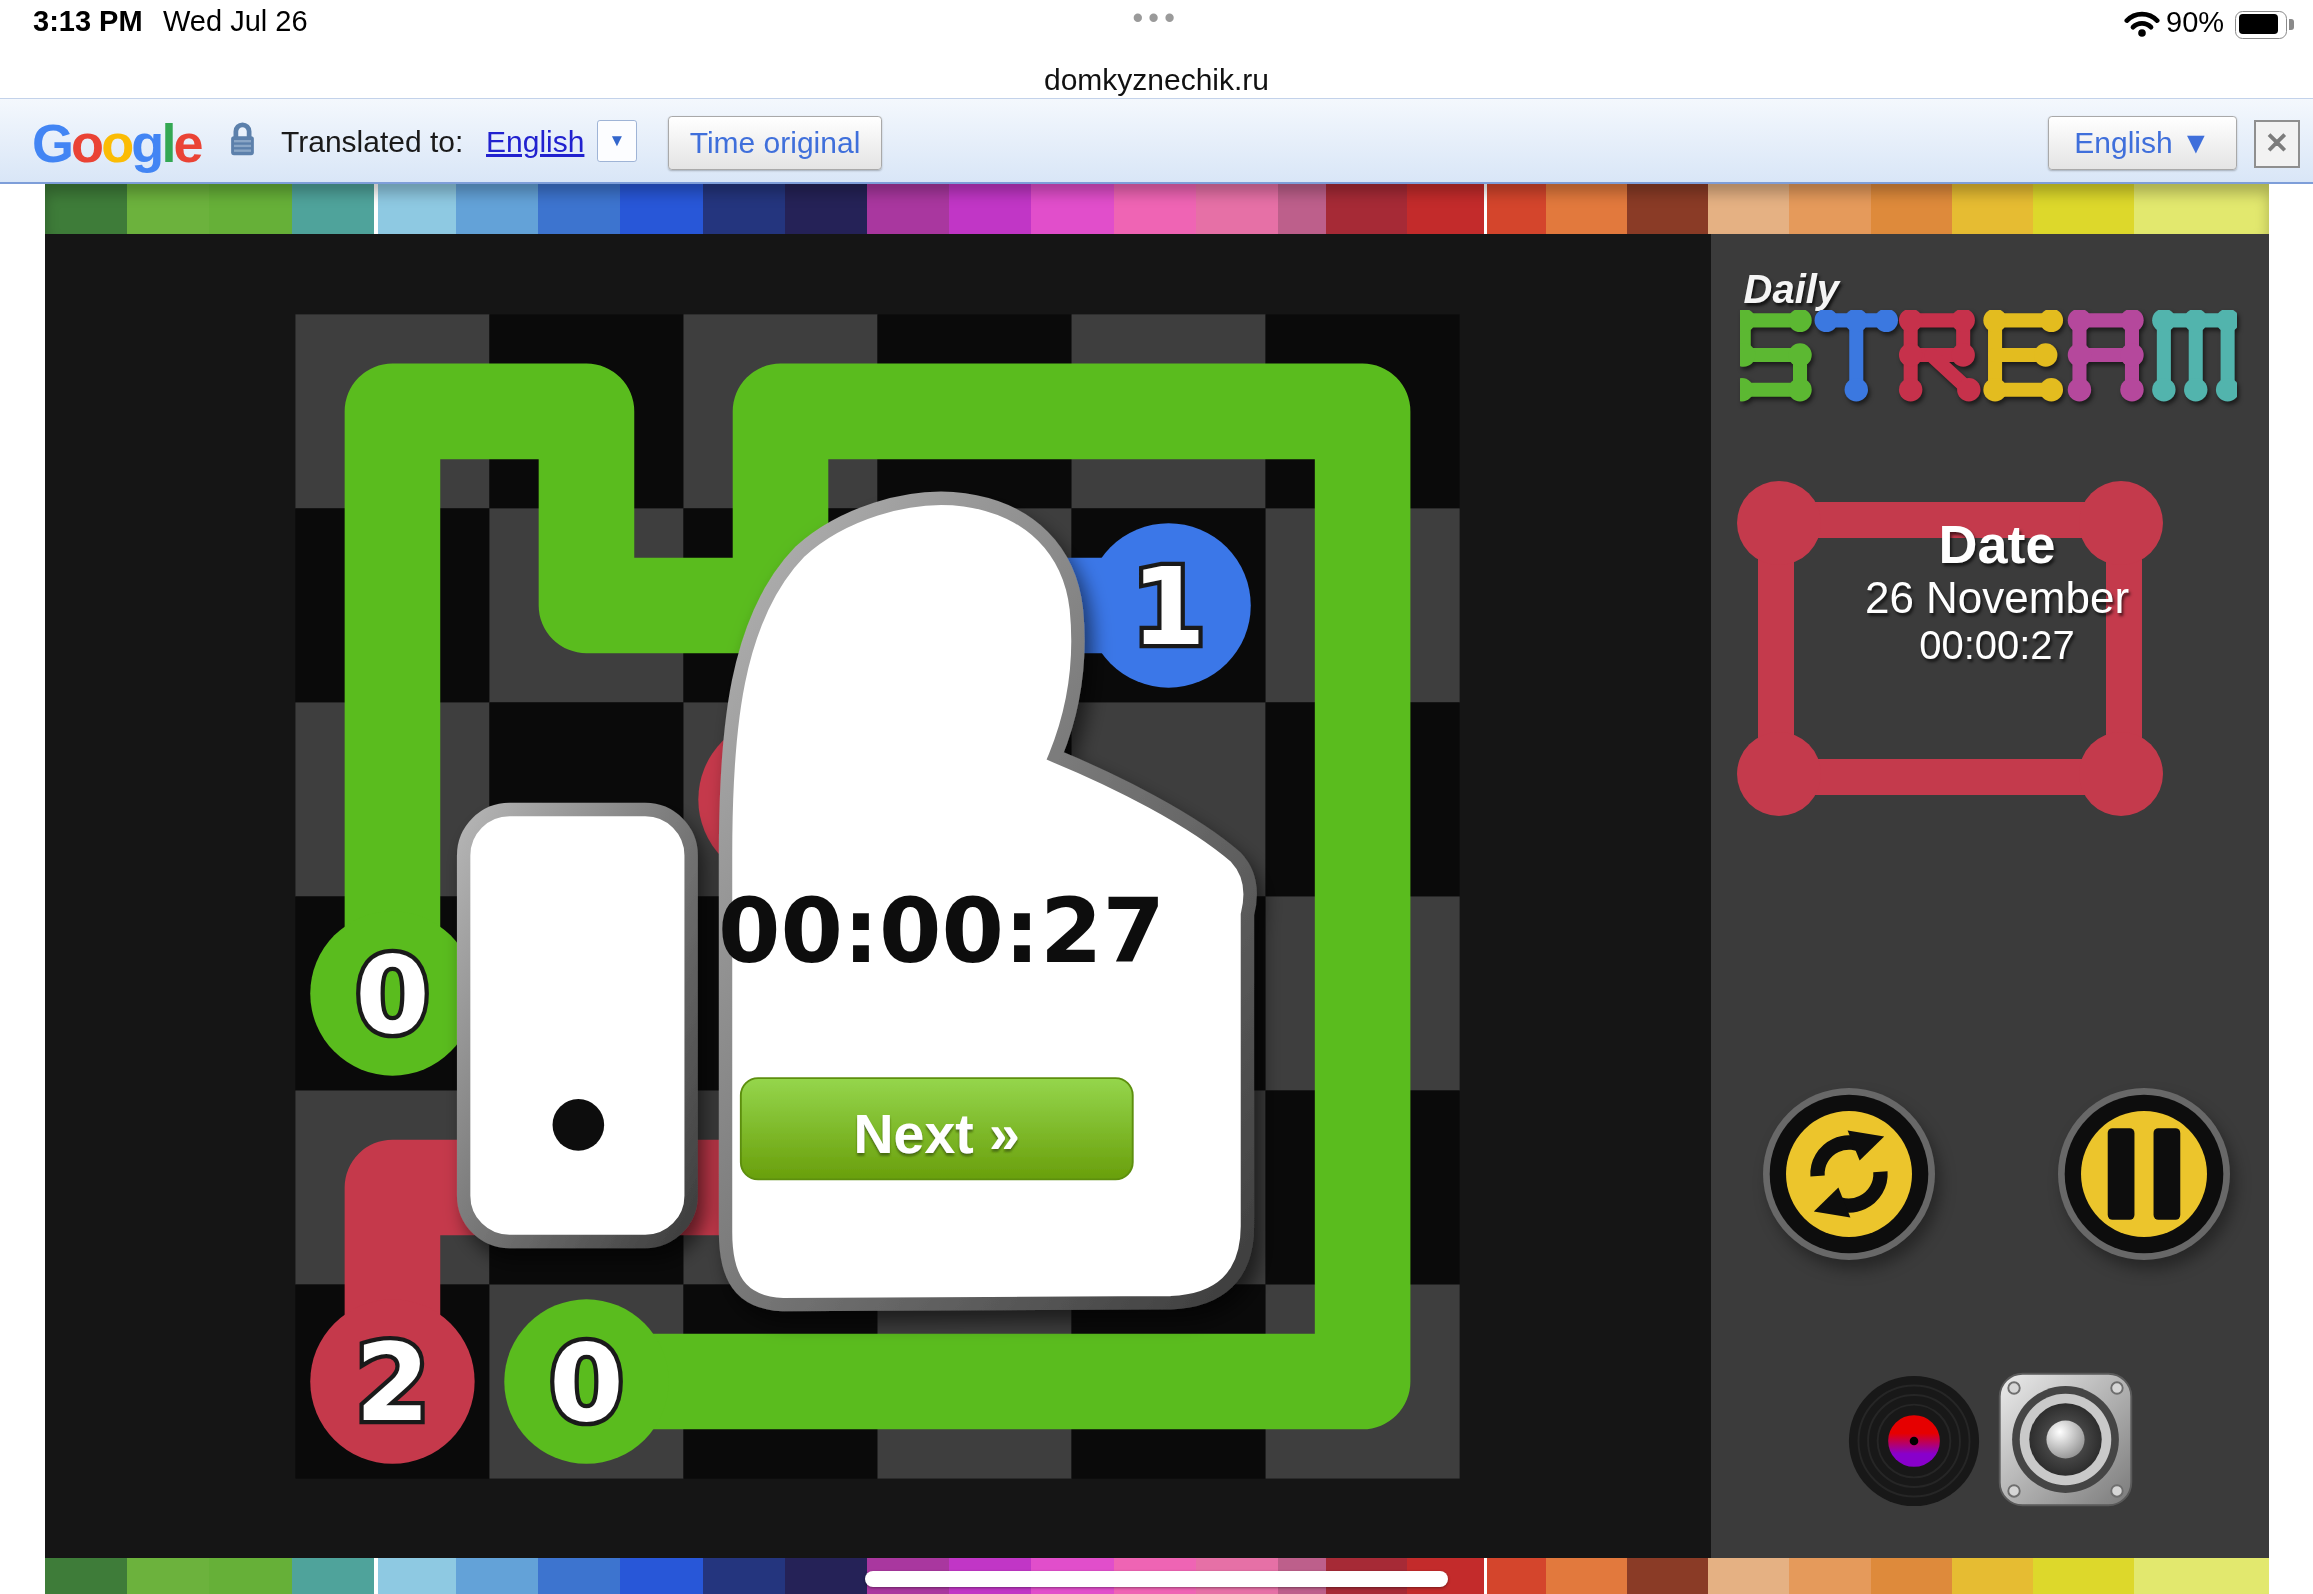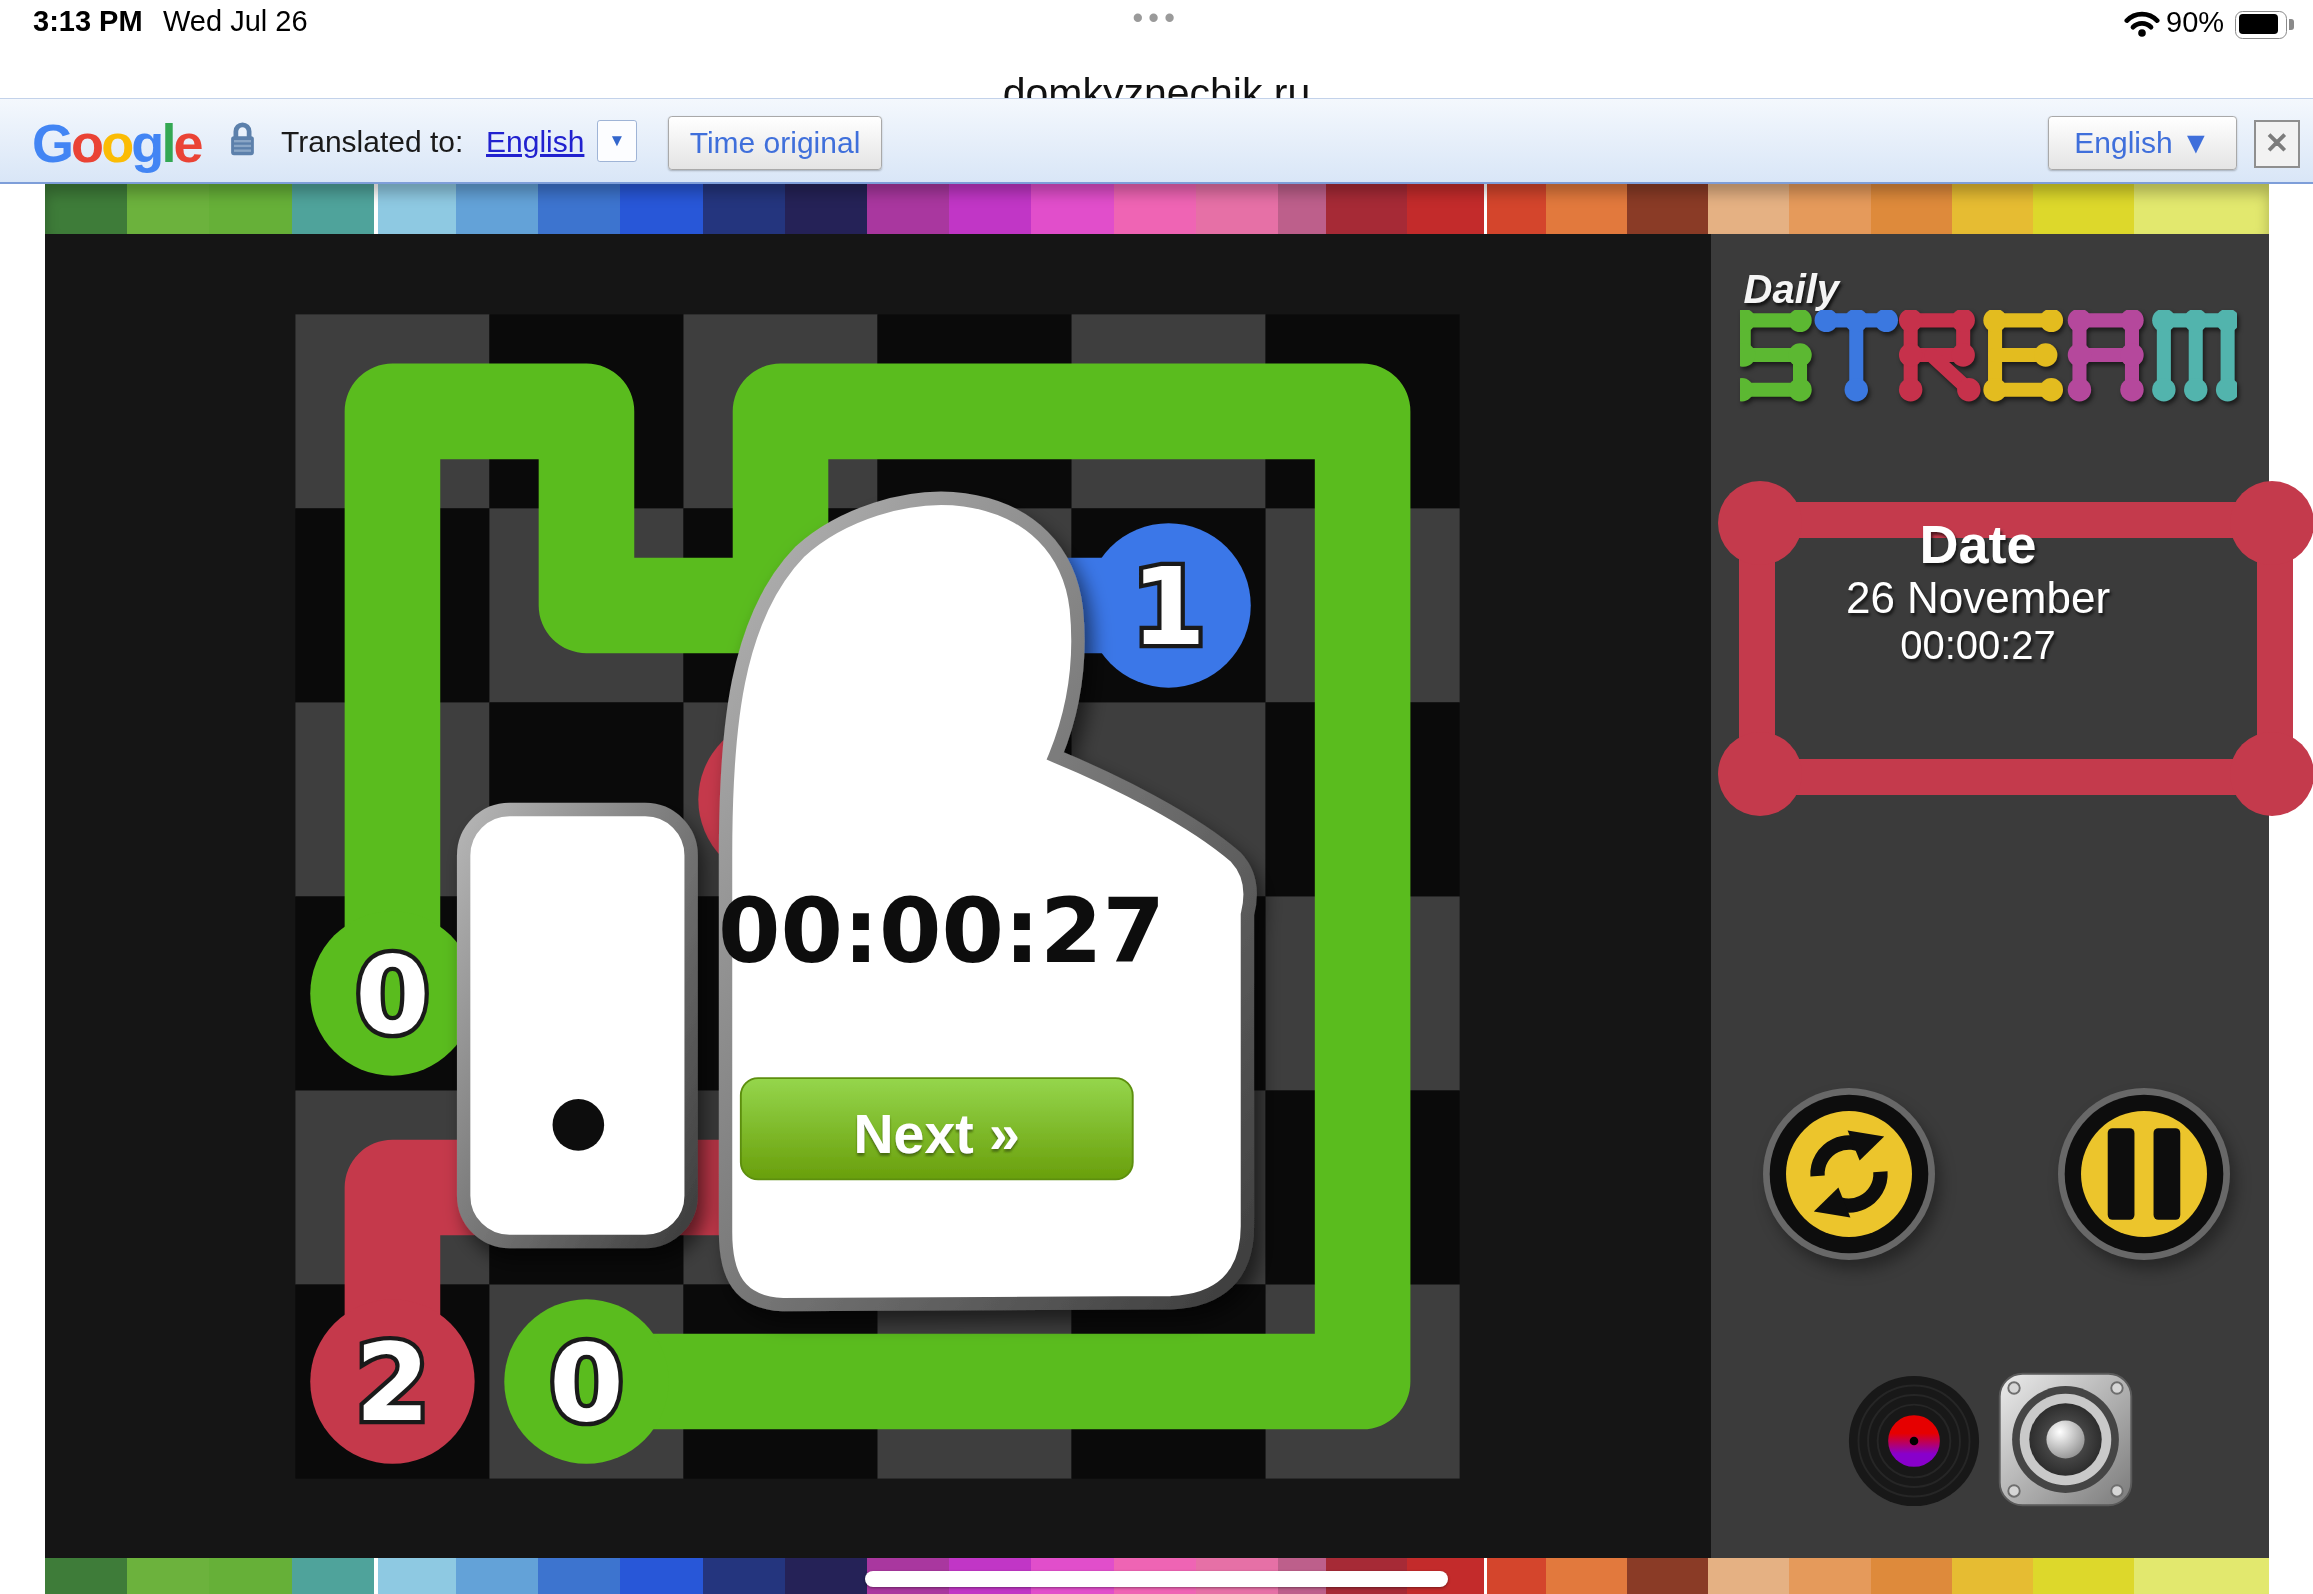--- a/index.html
+++ b/index.html
@@ -14,21 +14,21 @@
            color:#9a9a9a;letter-spacing:5.7px;font-weight:bold;}
   .sb-wifi{position:absolute;left:2124px;top:7.6px;}
   .sb-batt-pct{position:absolute;left:2166px;top:5.7px;font-size:29px;color:#000;}
   .battery{position:absolute;left:2235px;top:10.5px;width:50px;height:26px;border:1.9px solid #8a8a8a;
            border-radius:7.6px;}
   .battery .fill{position:absolute;left:2.9px;top:2.9px;width:39px;height:20px;background:#000;border-radius:3.8px;}
   .battery .tip{position:absolute;right:-7.6px;top:7.6px;width:4.8px;height:10.5px;background:#8a8a8a;border-radius:0 2.9px 2.9px 0;}
 
   
   .urlrow{position:absolute;left:0;top:29px;width:2313px;height:69px;}
-  .url-text{position:absolute;left:0;top:41px;width:100%;text-align:center;font-size:41px;color:#111;}
+  .url-text{position:absolute;left:0;top:34px;width:100%;text-align:center;font-size:30px;color:#111;}
 
   
   .gtbar{position:absolute;left:0;top:98px;width:2313px;height:86px;
          background:linear-gradient(#f4f8fd,#d9e6f7);
          border-top:1px solid #c3d2ea;border-bottom:2.9px solid #7e9ed9;box-sizing:border-box;}
   .glogo{position:absolute;left:32px;top:13.4px;font-size:54px;font-weight:bold;letter-spacing:-2.9px;}
   .lock{position:absolute;left:229px;top:23px;}
   .t-label{position:absolute;left:281px;top:26px;font-size:30px;color:#1a1a1a;}
   .t-lang{position:absolute;left:486px;top:26px;font-size:30px;color:#2121cf;text-decoration:underline;cursor:pointer;}
   .t-dd{position:absolute;left:597px;top:21px;width:38px;height:40px;background:#fcfdff;border:1.9px solid #9fb4d6;
@@ -56,21 +56,21 @@
 
   
   .game{position:absolute;left:45px;top:234px;width:1666px;height:1324px;background:#151515;}
   .game svg{position:absolute;left:0;top:0;}
 
   
   .sidebar{position:absolute;left:1711px;top:234px;width:558px;height:1324px;background:#3b3b3b;}
   .brand-script{position:absolute;left:32.5px;top:32.5px;font-size:40px;font-weight:bold;font-style:italic;
       color:#f5f5f5;text-shadow:1.9px 2.9px 2.9px #141414;}
   .stream{position:absolute;left:29px;top:76px;filter:drop-shadow(2.9px 3.8px 1.9px rgba(0,0,0,.55));}
-  .info-box{position:absolute;left:28px;top:268px;width:554px;height:293px;box-sizing:border-box;
+  .info-box{position:absolute;left:47px;top:268px;width:384px;height:293px;box-sizing:border-box;
       border:36px solid #c43a4c;border-radius:12px;}
   .info-box .corner{position:absolute;width:84px;height:84px;border-radius:50%;background:#c43a4c;}
   .corner.c1{left:-57px;top:-57px;} .corner.c2{right:-57px;top:-57px;}
   .corner.c3{left:-57px;bottom:-57px;} .corner.c4{right:-57px;bottom:-57px;}
   .ib-inner{position:absolute;left:-19px;top:-23px;width:444px;text-align:center;color:#fff;
       text-shadow:1.9px 2.9px 2.9px rgba(0,0,0,.6);}
   .ib-title{font-size:54px;font-weight:bold;line-height:59px;}
   .ib-val{font-size:44px;line-height:48px;}
   .ib-val.small{font-size:40px;line-height:46px;}
   .round-btn{position:absolute;width:126px;height:126px;border-radius:50%;background:#ecc52c;

